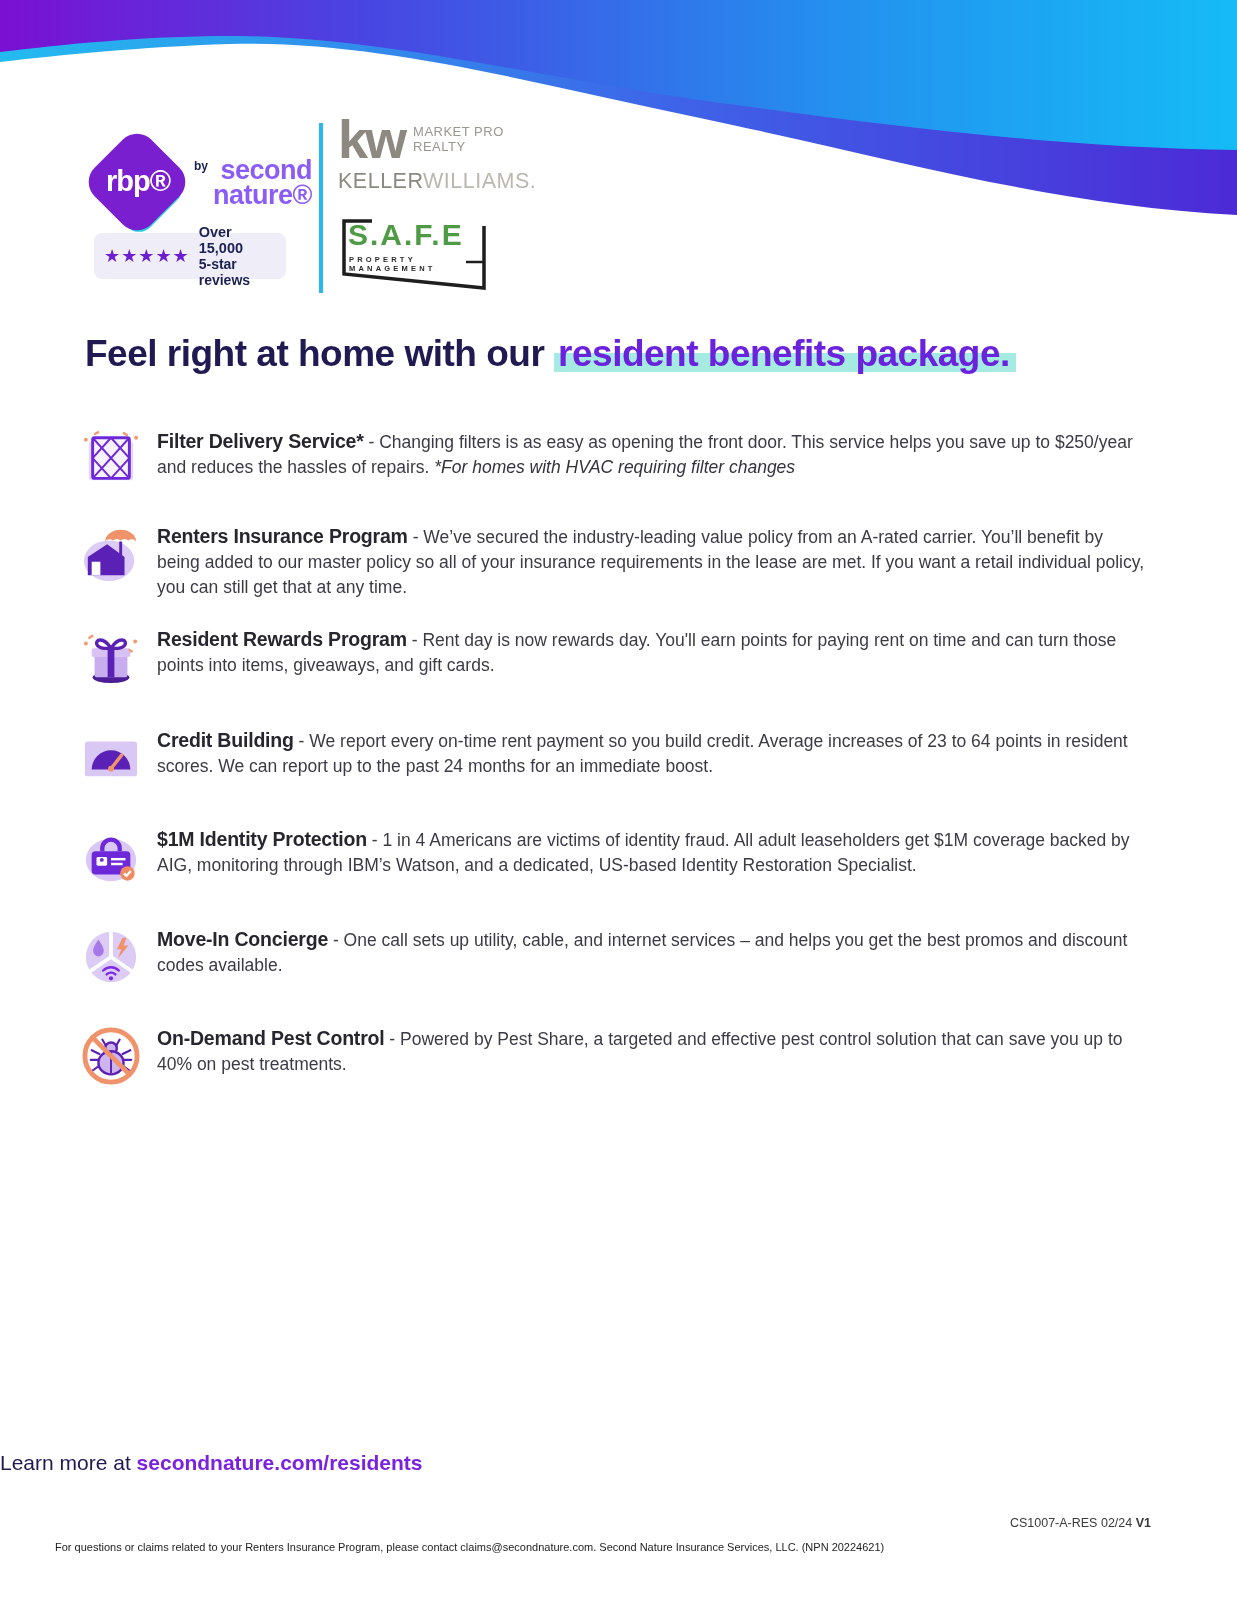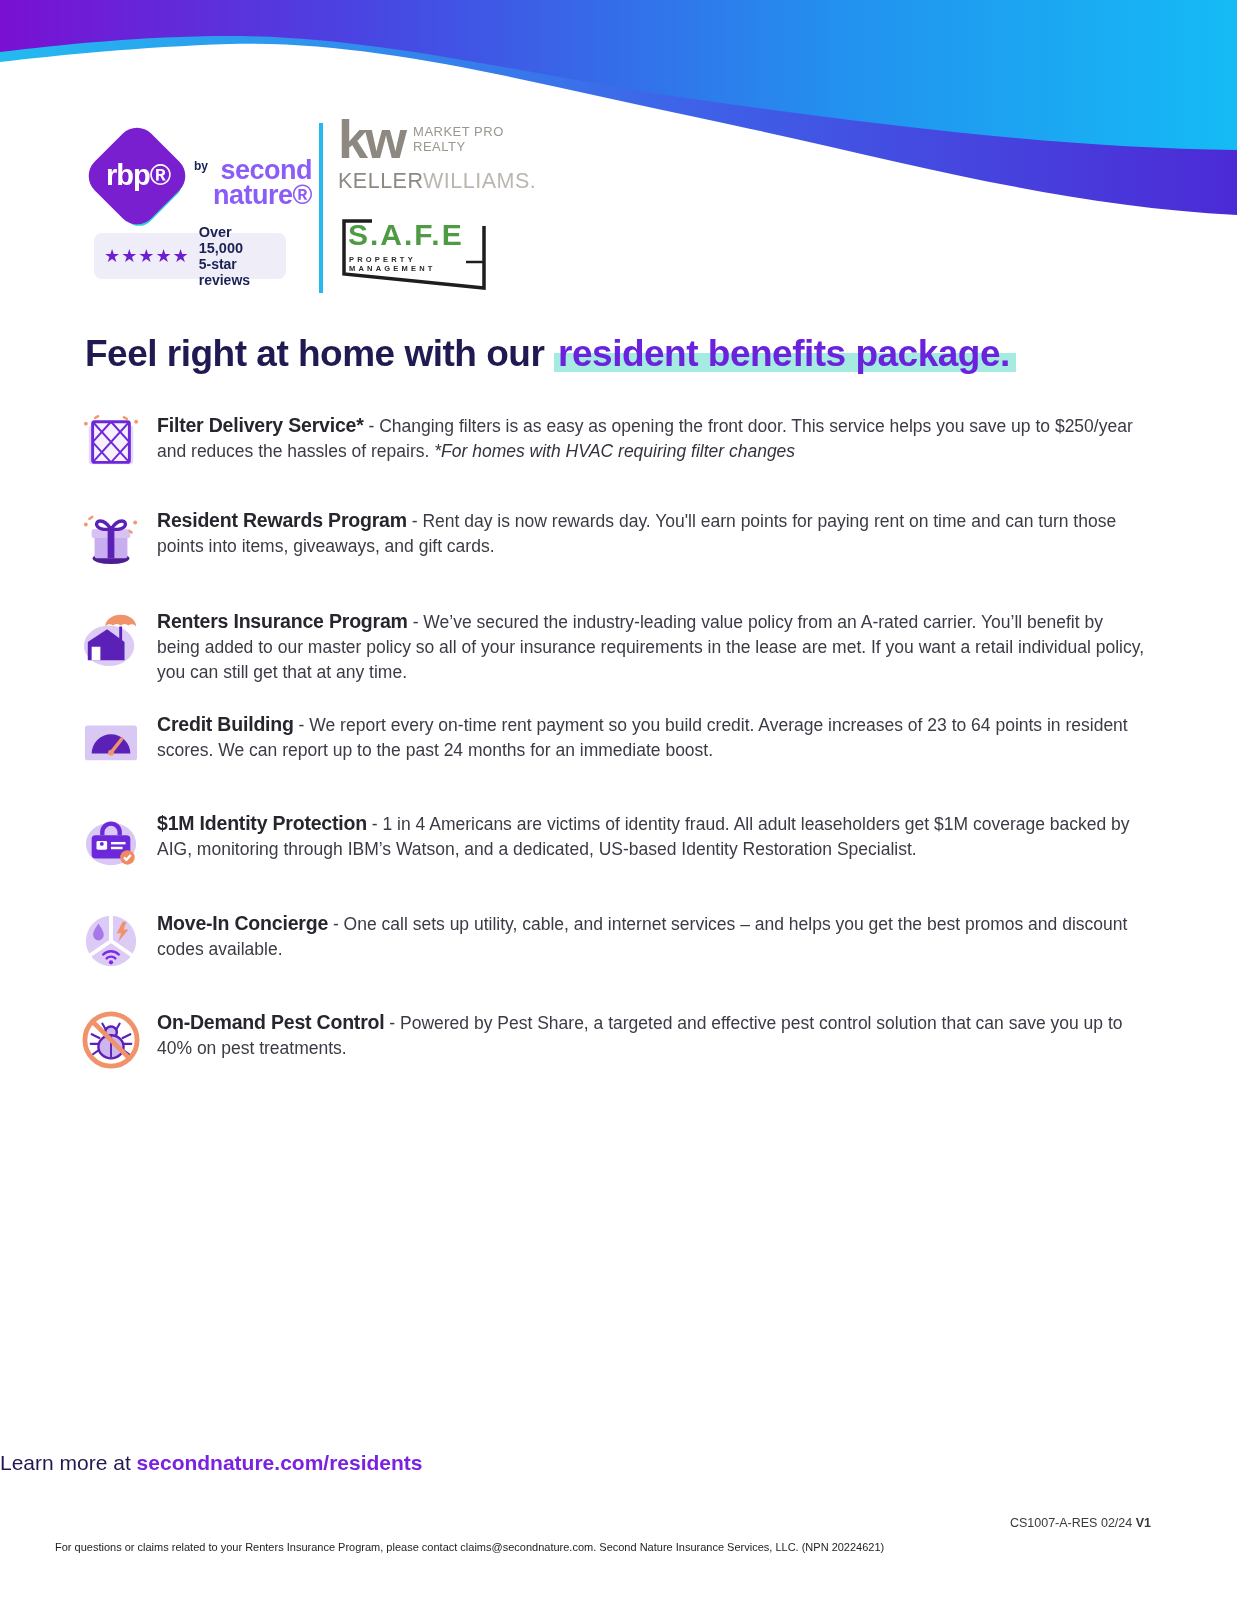--- a/index.html
+++ b/index.html
@@ -1,21 +1,21 @@
 <!DOCTYPE html>
 <html><head>
 <meta charset="utf-8">
 <style>
   html,body{margin:0;padding:0;background:#ffffff;}
   .page{position:relative;width:1237px;height:1600px;background:#ffffff;overflow:hidden;
         font-family:"Liberation Sans",sans-serif;}
   .wave{position:absolute;top:0;left:0;display:block;}
 
   
-  .rbp-mark{position:absolute;left:90px;top:126px;width:96px;height:114px;}
+  .rbp-mark{position:absolute;left:90px;top:132px;width:96px;height:114px;}
   .rbp-teal{position:absolute;left:14px;top:22px;width:70px;height:70px;background:#2BD0DC;border-radius:16px;transform:rotate(45deg);}
   .rbp-purple{position:absolute;left:7px;top:10px;width:80px;height:80px;background:#7A1FD0;border-radius:20px;transform:rotate(45deg);}
   .rbp-text{position:absolute;left:0;top:33px;width:96px;text-align:center;color:#ffffff;font-weight:700;font-size:29px;letter-spacing:-1px;}
   .sn-lockup{position:absolute;left:194px;top:158px;display:flex;gap:5px;}
   .sn-by{font-size:12px;color:#1B2153;font-weight:700;margin-top:1px;}
   .sn-words{display:flex;flex-direction:column;align-items:flex-end;line-height:0.92;font-size:27px;font-weight:800;color:#8b5cf6;letter-spacing:-0.5px;}
   .review-badge{position:absolute;left:94px;top:233px;width:192px;height:46px;background:#EEEDF8;border-radius:8px;
                 display:flex;align-items:center;gap:9px;padding:0 10px;box-sizing:border-box;}
   .stars{color:#6D1FD0;font-size:18px;letter-spacing:1px;}
   .review-text{display:flex;flex-direction:column;color:#1B2153;}
@@ -32,21 +32,21 @@
   .safe-logo{position:absolute;left:338px;top:214px;width:152px;height:80px;}
   .safe-frame{position:absolute;left:0;top:0;}
   .safe-name{position:absolute;left:10px;top:4px;font-size:30px;font-weight:700;color:#4F9B45;letter-spacing:2px;}
   .safe-sub{position:absolute;left:11px;top:41px;font-size:7.5px;letter-spacing:3.2px;color:#2B2B2B;font-weight:600;}
 
   
   .headline{position:absolute;left:85px;top:333px;margin:0;font-size:37px;font-weight:700;color:#201A52;letter-spacing:-0.5px;white-space:nowrap;}
   .hl{color:#6B22DC;background:linear-gradient(transparent 48%, #A5EBE2 48%, #A5EBE2 94%, transparent 94%);padding:0 6px 0 4px;}
 
   
-  .benefits{position:absolute;left:82px;top:412px;width:1062px;}
+  .benefits{position:absolute;left:82px;top:428px;width:1062px;}
   .benefit{display:flex;gap:17px;}
   .benefit .icon{width:58px;height:62px;flex:0 0 58px;}
   .benefit p{margin:1px 0 0;font-size:17.5px;line-height:25px;color:#3B3B46;}
   .benefit strong{font-size:19.5px;color:#26262E;letter-spacing:-0.2px;}
   .benefit em{font-style:italic;color:#33333E;}
   .mb-a{margin-bottom:33px}.mb-b{margin-bottom:26px}.mb-c{margin-bottom:39px}
   .mb-d{margin-bottom:37px}.mb-e{margin-bottom:38px}.mb-f{margin-bottom:37px}
 
   
   .learn-more{position:absolute;top:1451px;left:0;width:100%;text-align:left;font-size:21px;color:#201A52;}
@@ -140,50 +140,50 @@
               <circle cx="4" cy="10" r="2"></circle>
               <circle cx="56" cy="8" r="2"></circle>
               <rect x="12" y="2" width="6" height="2.5" rx="1" transform="rotate(-30 15 3)"></rect>
               <rect x="42" y="3" width="6" height="2.5" rx="1" transform="rotate(30 45 4)"></rect>
             </g>
         </svg>
       </span>
       <p><strong>Filter Delivery Service*</strong><span> - </span><span>Changing filters is as easy as opening the front door. This service helps you save up to $250/year and reduces the hassles of repairs.</span><em> *For homes with HVAC requiring filter changes</em></p>
     </div>
 
+    <div class="benefit mb-b">
+      <span class="icon">
+        <svg width="58" height="62" viewBox="0 0 60 60">
+          <ellipse cx="28" cy="37" rx="26" ry="21" fill="#DCCBF5"></ellipse>
+          <path d="M6 33 L26 20 L44 33 V52 H6 Z" fill="#5B21B6"></path>
+          <rect x="10" y="38" width="9" height="14" fill="#FFFFFF"></rect>
+          <path d="M24 17 A16 12 0 0 1 56 17 A5 4 0 0 0 48 16 A5 4 0 0 0 40 16 A5 4 0 0 0 32 16 A5 4 0 0 0 24 17 Z" fill="#F0936B"></path>
+          <path d="M40 17 V36 a4 4 0 0 1 -8 0" stroke="#5B21B6" stroke-width="3" fill="none"></path>
+        </svg>
+      </span>
+      <p><strong>Renters Insurance Program</strong><span> - </span><span>We’ve secured the industry-leading value policy from an A-rated carrier. You’ll benefit by being added to our master policy so all of your insurance requirements in the lease are met. If you want a retail individual policy, you can still get that at any time.</span></p>
+    </div>
+
     <div class="benefit mb-c">
       <span class="icon">
         <svg width="58" height="62" viewBox="0 0 60 60">
           <ellipse cx="30" cy="51" rx="19" ry="6" fill="#4C1D95"></ellipse>
           <rect x="13" y="27" width="34" height="24" rx="2" fill="#C9AEEF"></rect>
           <rect x="10" y="21" width="40" height="9" rx="2" fill="#D8C2F4"></rect>
           <rect x="26.5" y="21" width="7" height="30" fill="#5B21B6"></rect>
           <path d="M30 21 C22 8 12 12 16 18 C19 22 26 21 30 21 C34 21 41 22 44 18 C48 12 38 8 30 21" fill="none" stroke="#5B21B6" stroke-width="3.5"></path>
           <g fill="#F2996F">
               <circle cx="4" cy="16" r="2"></circle>
               <circle cx="55" cy="14" r="2"></circle>
               <rect x="6" y="8" width="6" height="2.5" rx="1" transform="rotate(-35 9 9)"></rect>
               <rect x="48" y="22" width="5" height="2.5" rx="1" transform="rotate(35 50 23)"></rect>
             </g>
         </svg>
       </span>
       <p><strong>Resident Rewards Program</strong><span> - </span><span>Rent day is now rewards day. You'll earn points for paying rent on time and can turn those points into items, giveaways, and gift cards.</span></p>
-    </div>
-
-    <div class="benefit mb-b">
-      <span class="icon">
-        <svg width="58" height="62" viewBox="0 0 60 60">
-          <ellipse cx="28" cy="37" rx="26" ry="21" fill="#DCCBF5"></ellipse>
-          <path d="M6 33 L26 20 L44 33 V52 H6 Z" fill="#5B21B6"></path>
-          <rect x="10" y="38" width="9" height="14" fill="#FFFFFF"></rect>
-          <path d="M24 17 A16 12 0 0 1 56 17 A5 4 0 0 0 48 16 A5 4 0 0 0 40 16 A5 4 0 0 0 32 16 A5 4 0 0 0 24 17 Z" fill="#F0936B"></path>
-          <path d="M40 17 V36 a4 4 0 0 1 -8 0" stroke="#5B21B6" stroke-width="3" fill="none"></path>
-        </svg>
-      </span>
-      <p><strong>Renters Insurance Program</strong><span> - </span><span>We’ve secured the industry-leading value policy from an A-rated carrier. You’ll benefit by being added to our master policy so all of your insurance requirements in the lease are met. If you want a retail individual policy, you can still get that at any time.</span></p>
     </div>
 
     <div class="benefit mb-d">
       <span class="icon">
         <svg width="58" height="62" viewBox="0 0 60 60">
           <rect x="3" y="13" width="54" height="36" rx="3" fill="#D9C8F4"></rect>
           <path d="M10 42 A20 20 0 0 1 50 42 Z" fill="#5B21B6"></path>
           <line x1="30" y1="41" x2="41" y2="27" stroke="#F0936B" stroke-width="3.5" stroke-linecap="round"></line>
           <circle cx="30" cy="41" r="3" fill="#F0936B"></circle>
           <text x="30" y="57" text-anchor="middle" font-size="12" fill="#FFFFFF">★ ★ ★</text>

